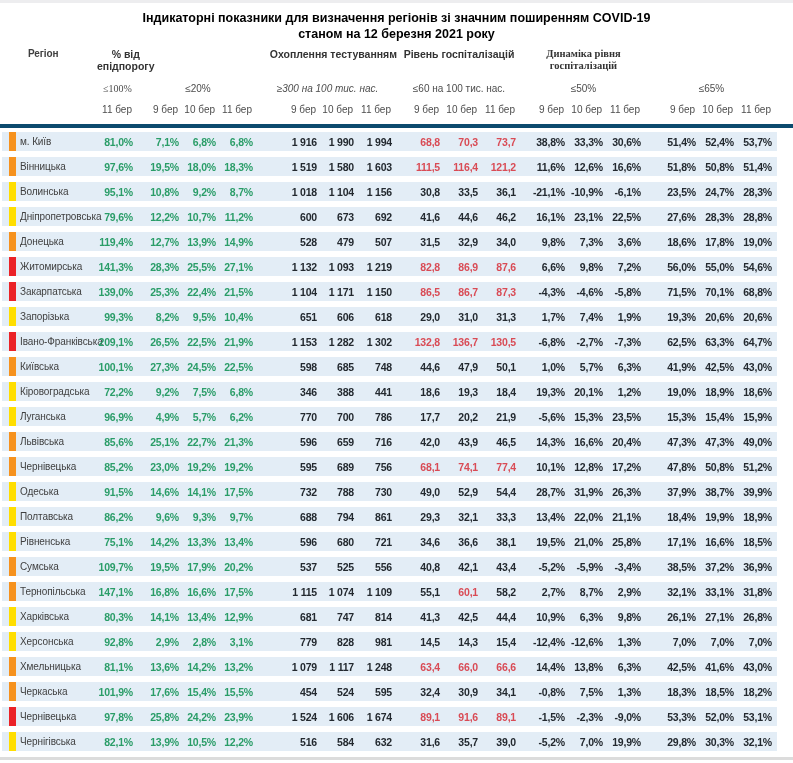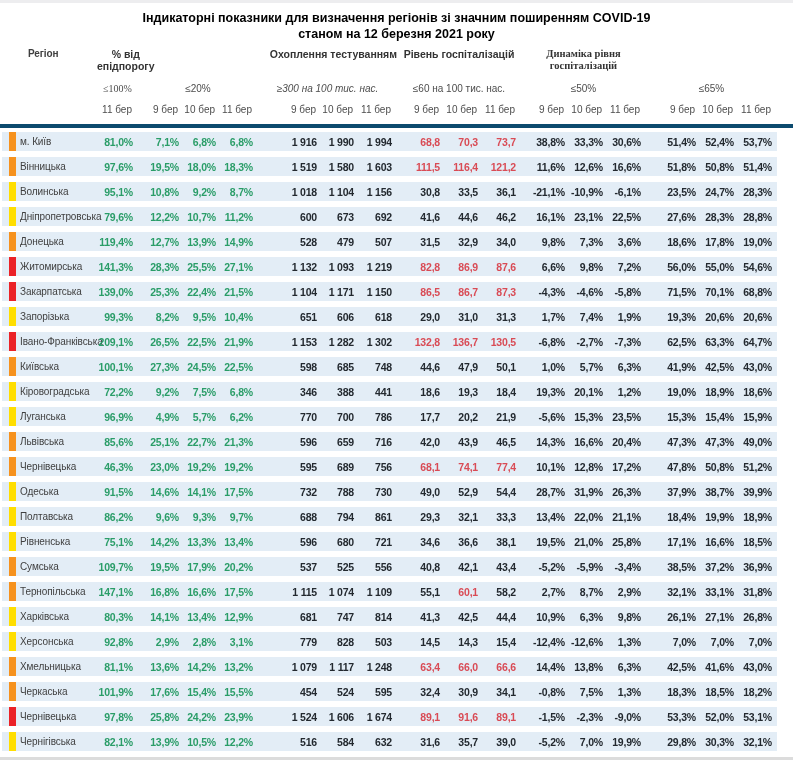--- a/index.html
+++ b/index.html
@@ -352,21 +352,21 @@
       <div class="cell num dark">14,3%</div>
       <div class="cell num dark">16,6%</div>
       <div class="cell num dark">20,4%</div>
       <div class="cell num dark">47,3%</div>
       <div class="cell num dark">47,3%</div>
       <div class="cell num dark">49,0%</div>
     </div>
     <div class="trow">
       <span class="bar orange"></span>
       <div class="cell region">Чернівецька</div>
-      <div class="cell num green">46,3%</div>
+      <div class="cell num green">85,2%</div>
       <div class="cell num green">23,0%</div>
       <div class="cell num green">19,2%</div>
       <div class="cell num green">19,2%</div>
       <div class="cell num dark">595</div>
       <div class="cell num dark">689</div>
       <div class="cell num dark">756</div>
       <div class="cell num redtxt">68,1</div>
       <div class="cell num redtxt">74,1</div>
       <div class="cell num redtxt">77,4</div>
       <div class="cell num dark">10,1%</div>
@@ -498,21 +498,21 @@
     </div>
     <div class="trow">
       <span class="bar yellow"></span>
       <div class="cell region">Херсонська</div>
       <div class="cell num green">92,8%</div>
       <div class="cell num green">2,9%</div>
       <div class="cell num green">2,8%</div>
       <div class="cell num green">3,1%</div>
       <div class="cell num dark">779</div>
       <div class="cell num dark">828</div>
-      <div class="cell num dark">503</div>
+      <div class="cell num dark">981</div>
       <div class="cell num dark">14,5</div>
       <div class="cell num dark">14,3</div>
       <div class="cell num dark">15,4</div>
       <div class="cell num dark">-12,4%</div>
       <div class="cell num dark">-12,6%</div>
       <div class="cell num dark">1,3%</div>
       <div class="cell num dark">7,0%</div>
       <div class="cell num dark">7,0%</div>
       <div class="cell num dark">7,0%</div>
     </div>

